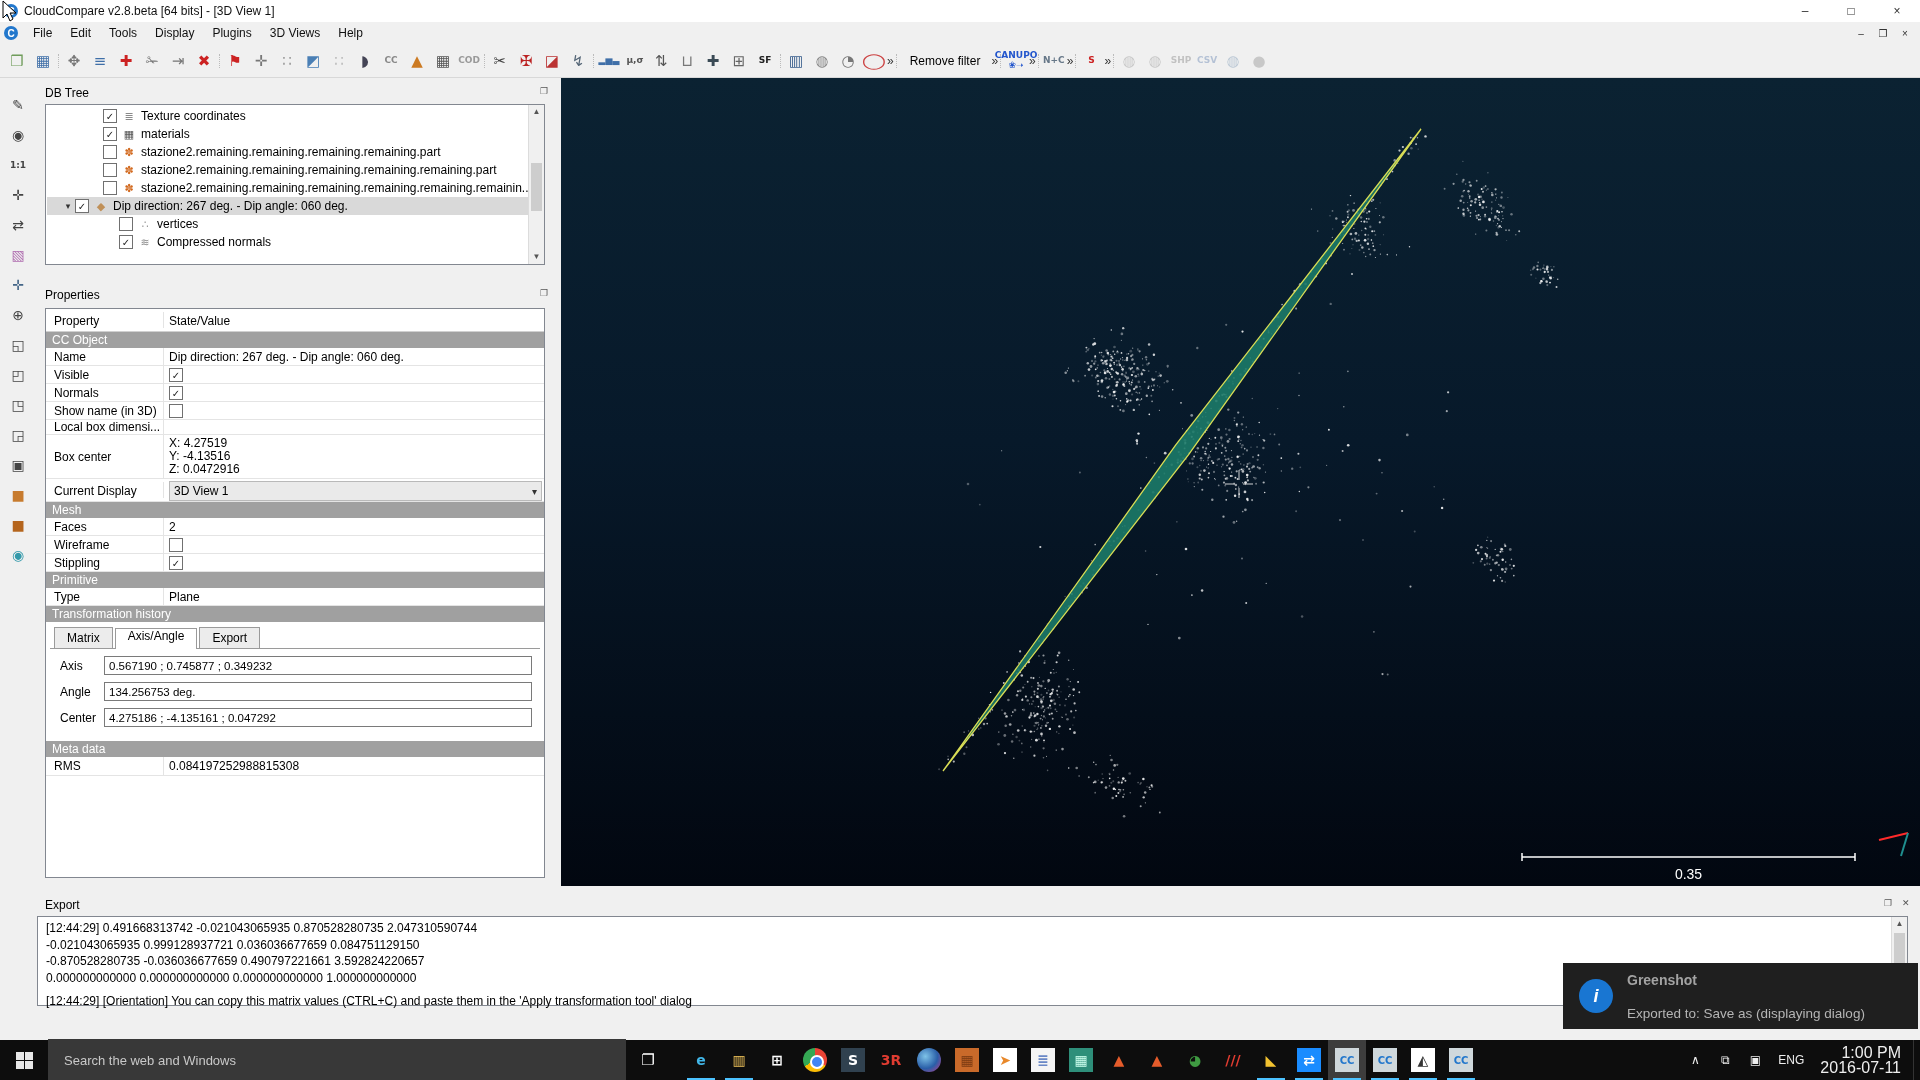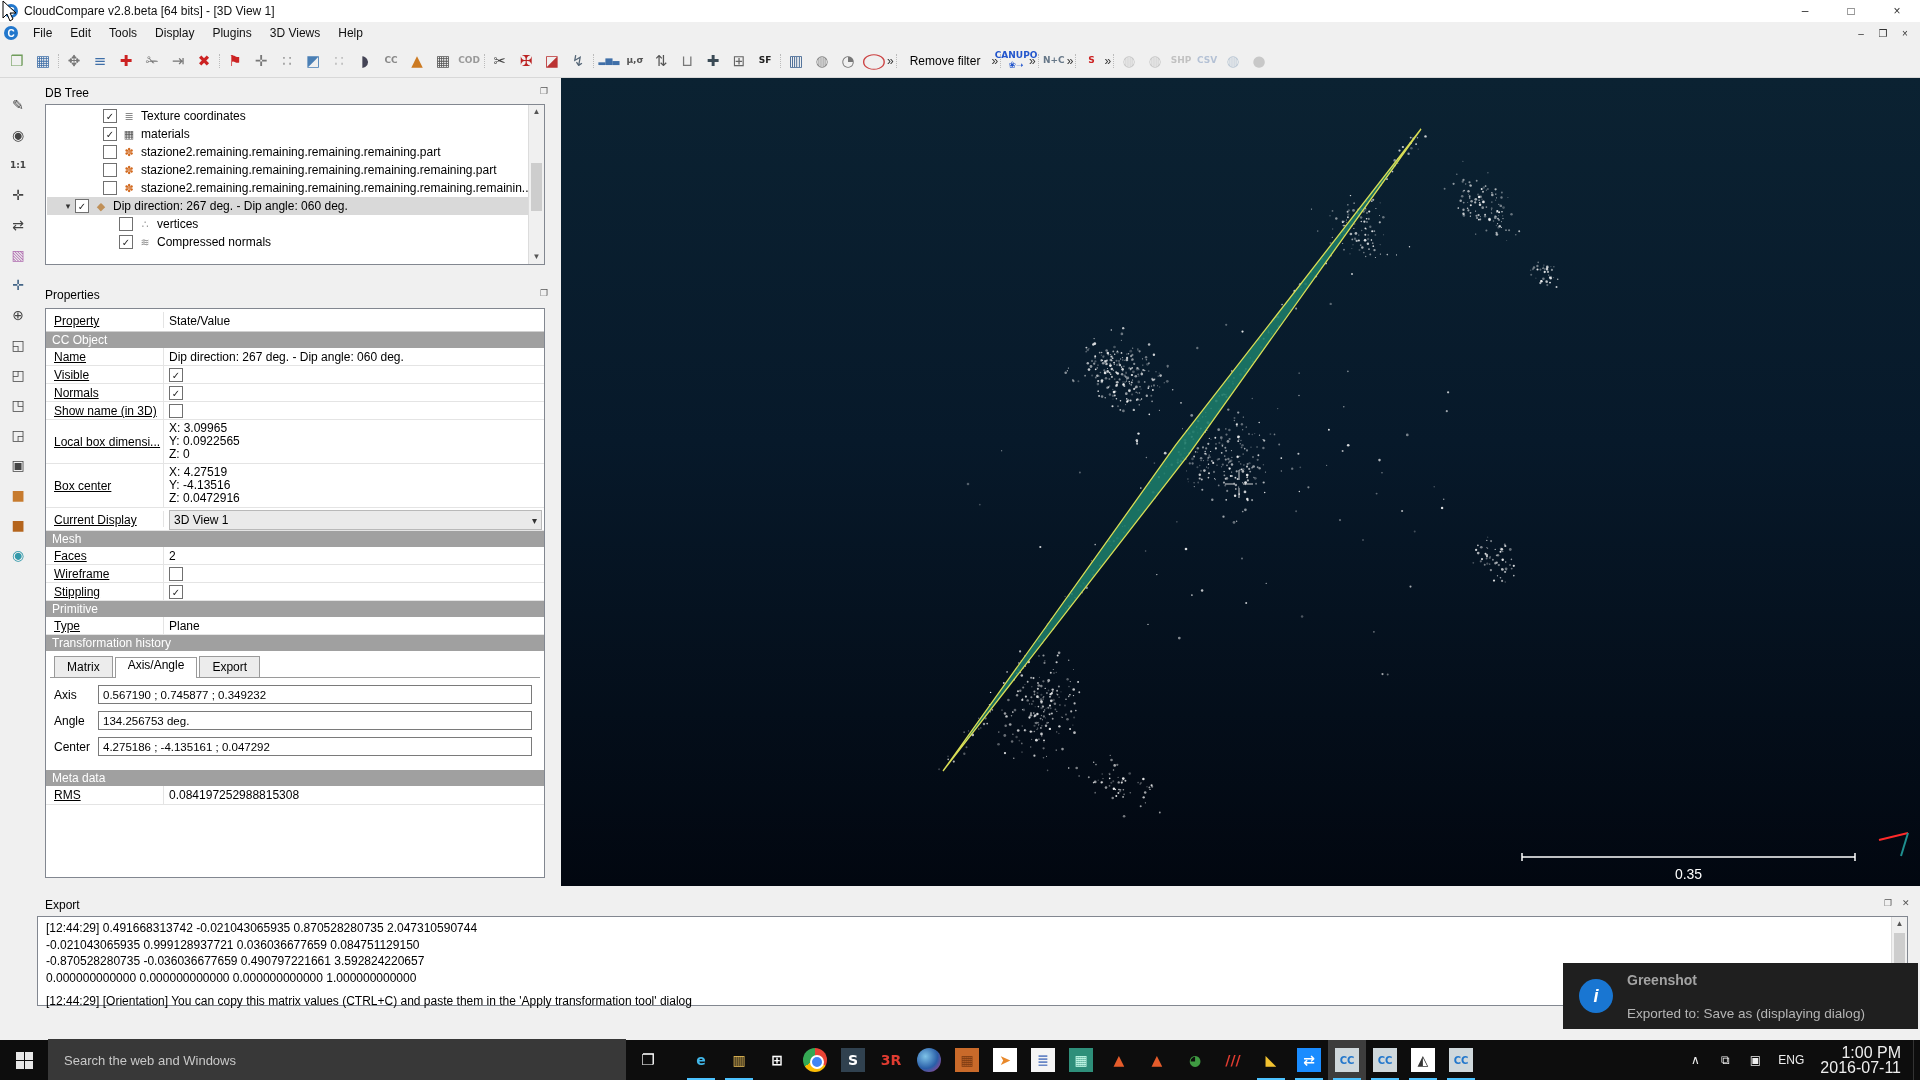--- a/index.html
+++ b/index.html
@@ -48,32 +48,32 @@
   .cloud-icon{color:#d2691e;} .cloud-icon::before{content:"✽";}
   .plane-obj-icon{color:#c09058;} .plane-obj-icon::before{content:"◆";}
   .vertices-icon{color:#999;} .vertices-icon::before{content:"∴";}
   .normals-db-icon{color:#8a8a8a;} .normals-db-icon::before{content:"≋";}
   
   .sb{position:absolute;background:#f0f0f0;border-left:1px solid #dcdcdc;}
   .sb .arr{position:absolute;left:0;width:100%;height:14px;font-size:8px;color:#555;text-align:center;line-height:14px;}
   .sb .thumb{position:absolute;left:2px;right:2px;background:#cdcdcd;}
   
   .prow{display:flex;border-bottom:1px solid #e4e4e4;align-items:stretch;}
-  .prow-label{width:118px;flex:0 0 auto;padding:2px 0 0 8px;box-sizing:border-box;border-right:1px solid #e4e4e4;text-decoration:underline;}
+  .prow-label{width:118px;flex:0 0 auto;padding:2px 0 0 8px;box-sizing:border-box;border-right:1px solid #e4e4e4;}
   .prow-value{flex:1;padding:2px 0 0 5px;display:flex;align-items:flex-start;}
   .rt-section{background:#a0a0a0;color:#fff;border-bottom:none;}
   .prow-sec{padding:1px 0 1px 6px;}
   .rt-text,.rt-check{height:17px;} .rt-select{height:22px;align-items:center;}
   .rt-multi .prow-label{display:flex;align-items:center;padding-top:0;}
   .combo{flex:1;background:#eaeaea;border:1px solid #b9b9b9;height:18px;display:flex;align-items:center;justify-content:space-between;padding:0 4px;margin-right:2px;}
   .combo::after{content:"▾";font-size:10px;color:#333;}
   
   .tab{padding:3px 12px;border:1px solid #9a9a9a;border-bottom:none;background:#ececec;margin-right:2px;font-size:12px;}
   .tab.active{background:#fff;position:relative;top:1px;padding-top:0;}
-  .tfield{display:flex;align-items:center;margin:7px 8px 0 4px;}
+  .tfield{display:flex;align-items:center;margin:7px 8px 0 10px;}
   .tfield .lbl{width:44px;flex:0 0 auto;}
   .tfield .inp{flex:1;border:1px solid #7a7a7a;background:#fff;height:17px;display:flex;align-items:center;padding:0 4px;font-size:11.5px;}
   
   #console-box{left:37px;top:916px;width:1871px;height:90px;}
   .con-line{padding:1px 0 1px 8px;line-height:14.5px;white-space:nowrap;}
   .con-line:last-child{margin-top:7px;}
   
   #viewport{left:561px;top:78px;width:1359px;height:808px;}
   
   #taskbar{left:0;top:1040px;width:1920px;height:40px;background:#0d0d0d;display:flex;align-items:center;color:#eee;}
@@ -541,29 +541,20 @@
         <div class="prow-label">Show name (in 3D)</div>
         <div class="prow-value">
 
           <span class="checkbox"></span>
 
         </div>
       </div>
       <div class="prow rt-multi">
 
         <div class="prow-label">Local box dimensi...</div>
-        <div class="prow-value">
-
-          <div style="line-height:13px;padding:0 0 2px 0;">
-            <div>X: 3.09965</div>
-            <div>Y: 0.0922565</div>
-            <div>Z: 0</div>
-          </div>
-
-        </div>
       </div>
       <div class="prow rt-multi">
 
         <div class="prow-label">Box center</div>
         <div class="prow-value">
 
           <div style="line-height:13px;padding:0 0 2px 0;">
             <div>X: 4.27519</div>
             <div>Y: -4.13516</div>
             <div>Z: 0.0472916</div>

